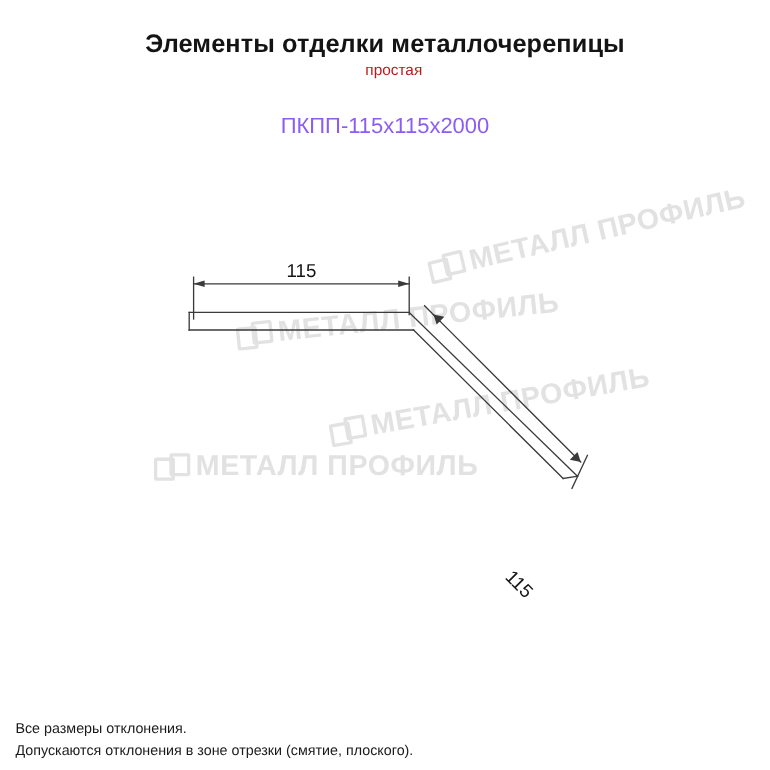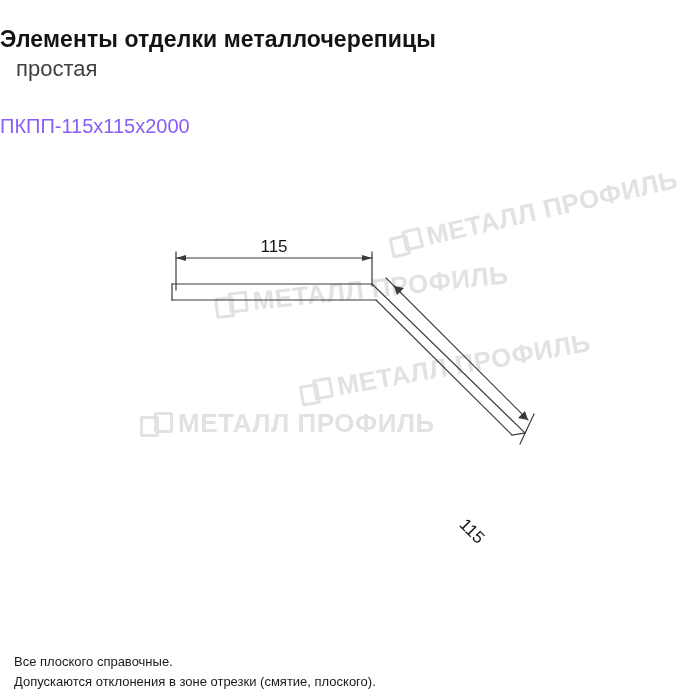--- a/index.html
+++ b/index.html
@@ -20,38 +20,38 @@
     position: absolute;
     inset: 0;
   }
 
   
   .header {
     position: absolute;
     top: 26px;
     left: 0;
     width: 700px;
-    text-align: left;
+    text-align: center;
   }
   .title-main {
     font-size: 23px;
     font-weight: bold;
     letter-spacing: 0.1px;
     color: #141414;
     line-height: 1.2;
   }
   .subtitle {
     margin-top: 18px;
     font-size: 17px;
     color: #141414;
     line-height: 1.35;
   }
   .subtitle-line2 {
-    font-size: 22px;
-    color: #404040;
+    font-size: 14px;
+    color: #b91c1c;
     line-height: 1.35;
     margin-left: 16px;
   }
   .code {
     margin-top: 32px;
     font-size: 20px;
     color: #8b5cf6;
   }
 
   
@@ -181,17 +181,17 @@
         <line x1="386" y1="88" x2="400" y2="102"></line>
         <line x1="520" y1="254" x2="534" y2="224"></line>
       </g>
 
       <text id="dim-top-label" x="274" y="62" text-anchor="middle" font-family="Liberation Sans, sans-serif" font-size="17" fill="#141414">115</text>
       <text id="dim-diag-label" x="468" y="345" text-anchor="middle" font-family="Liberation Sans, sans-serif" font-size="17" fill="#141414" transform="rotate(45 468 345)">115</text>
     </svg>
   </div>
 
   <div class="footer">
-    <div>Все плоского справочные.</div>
+    <div>Все размеры отклонения.</div>
     <div>Допускаются отклонения в зоне отрезки (смятие, плоского).</div>
   </div>
 
 </div>
 
 </body></html>

